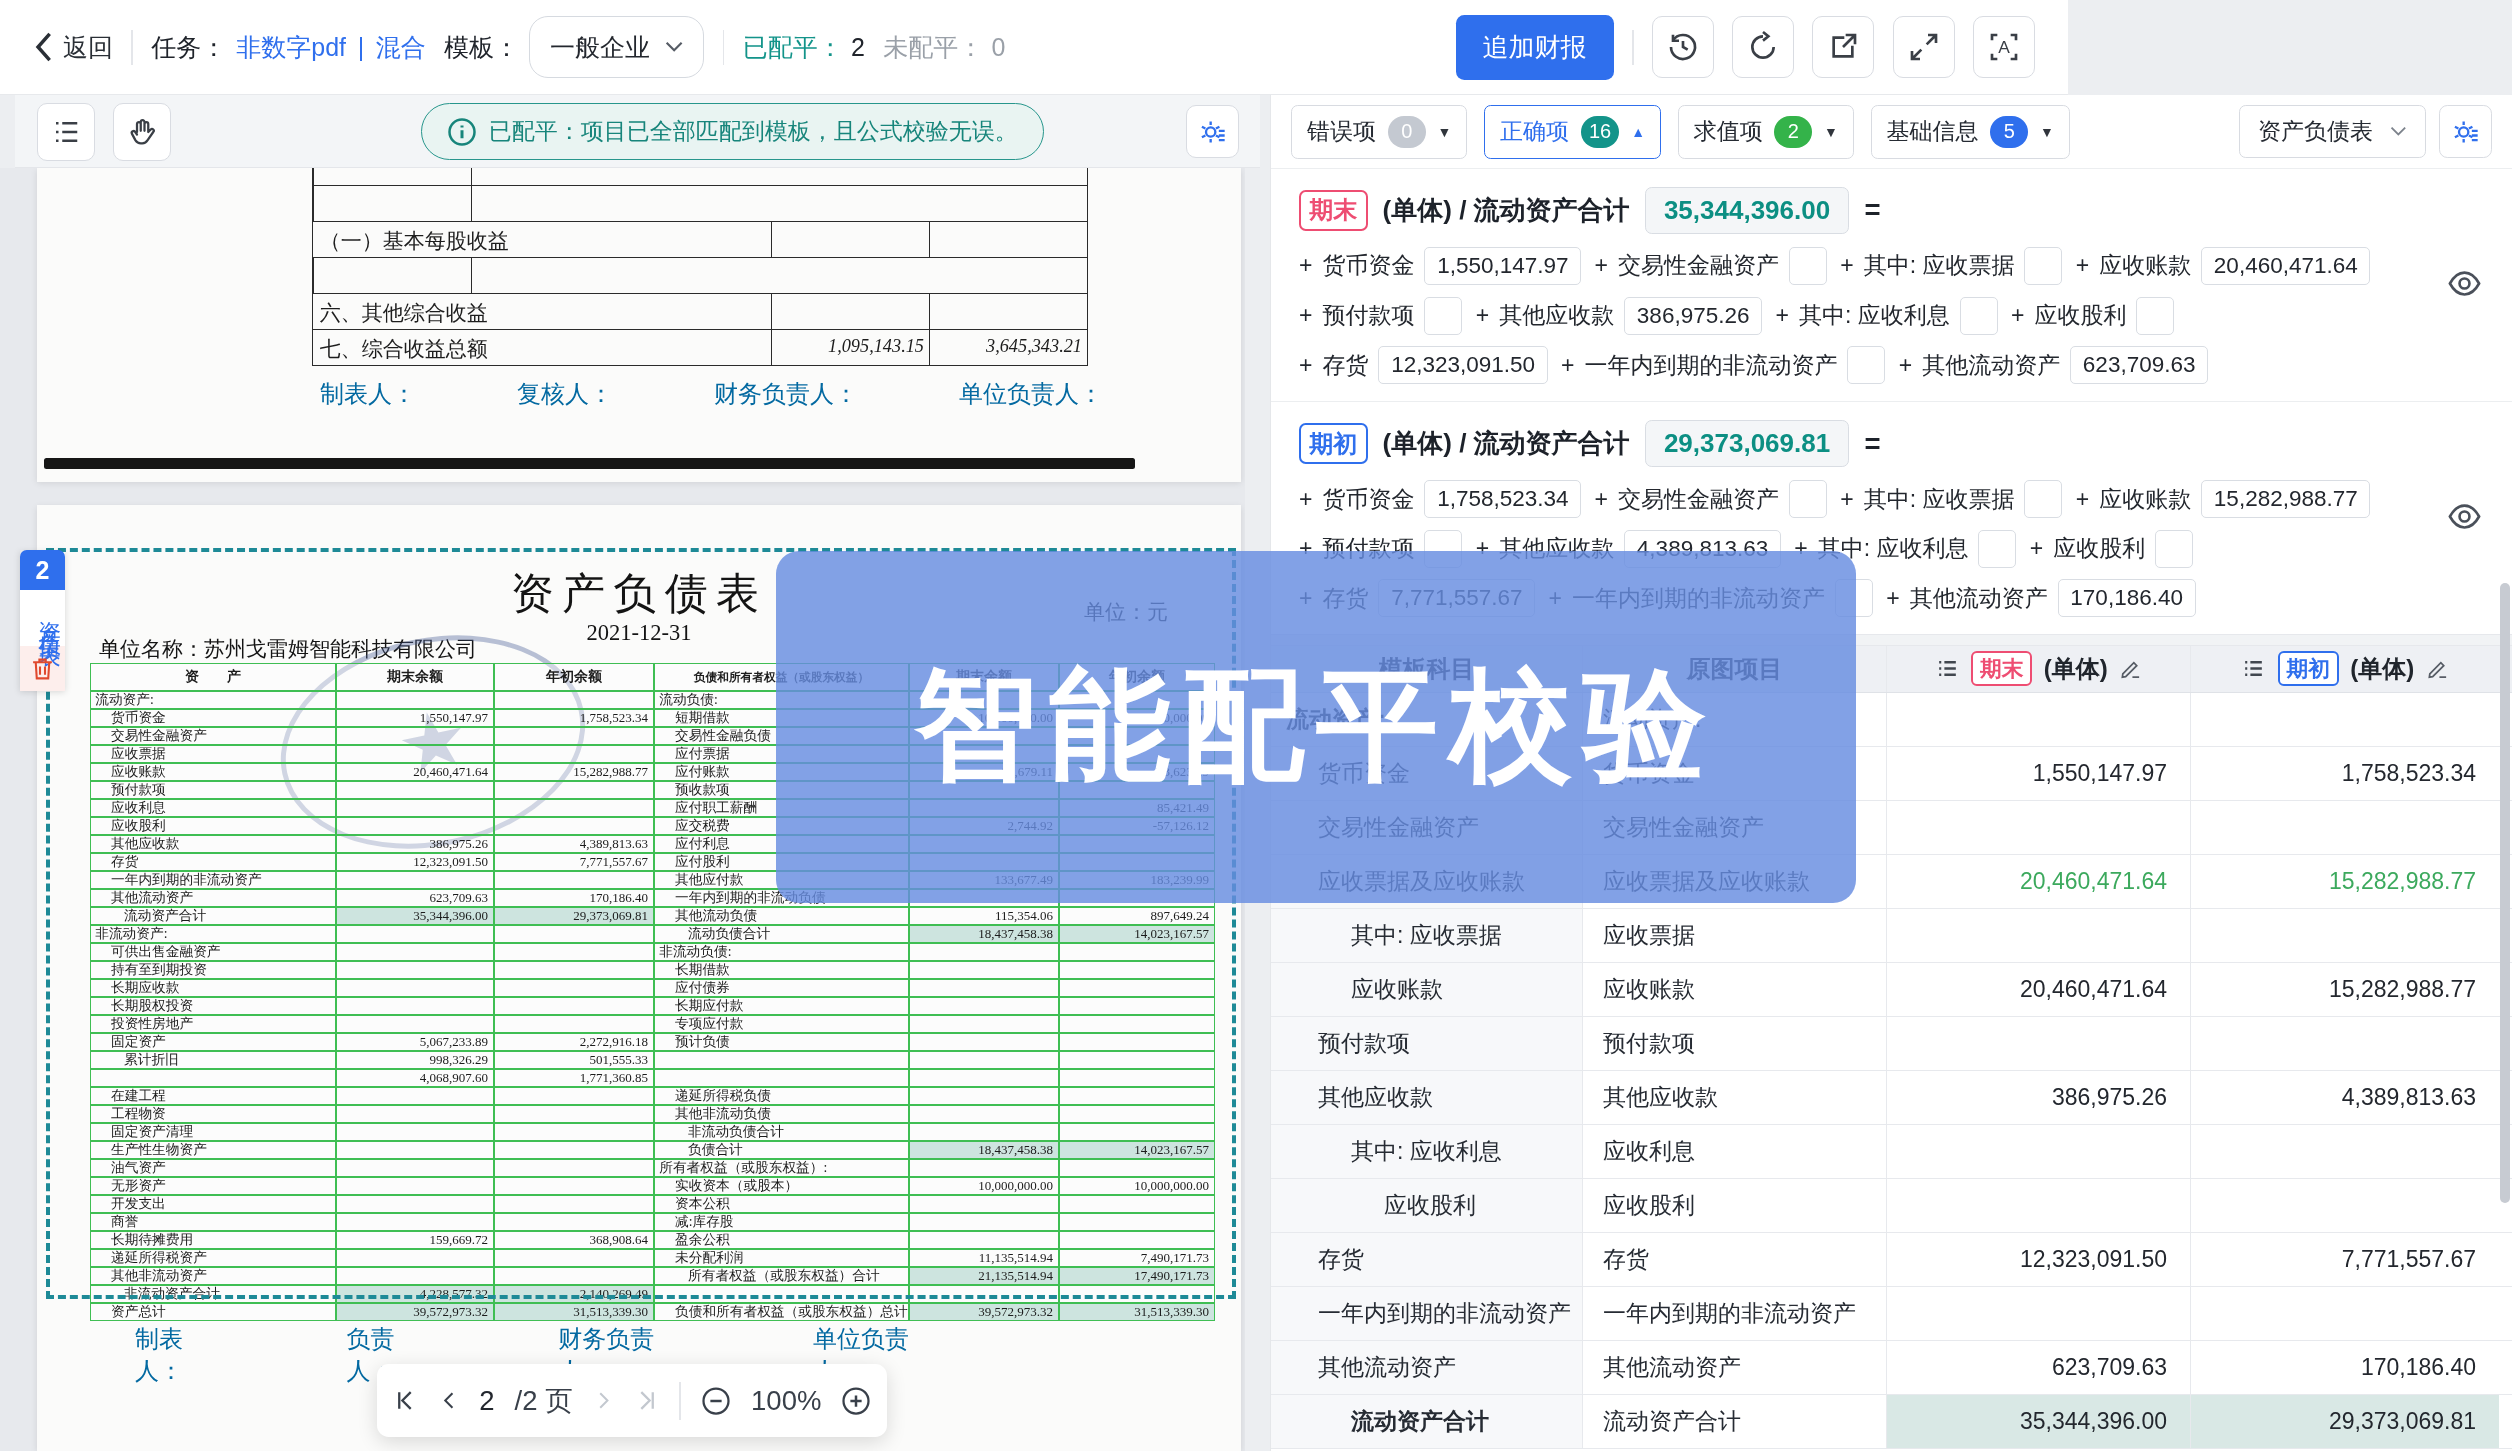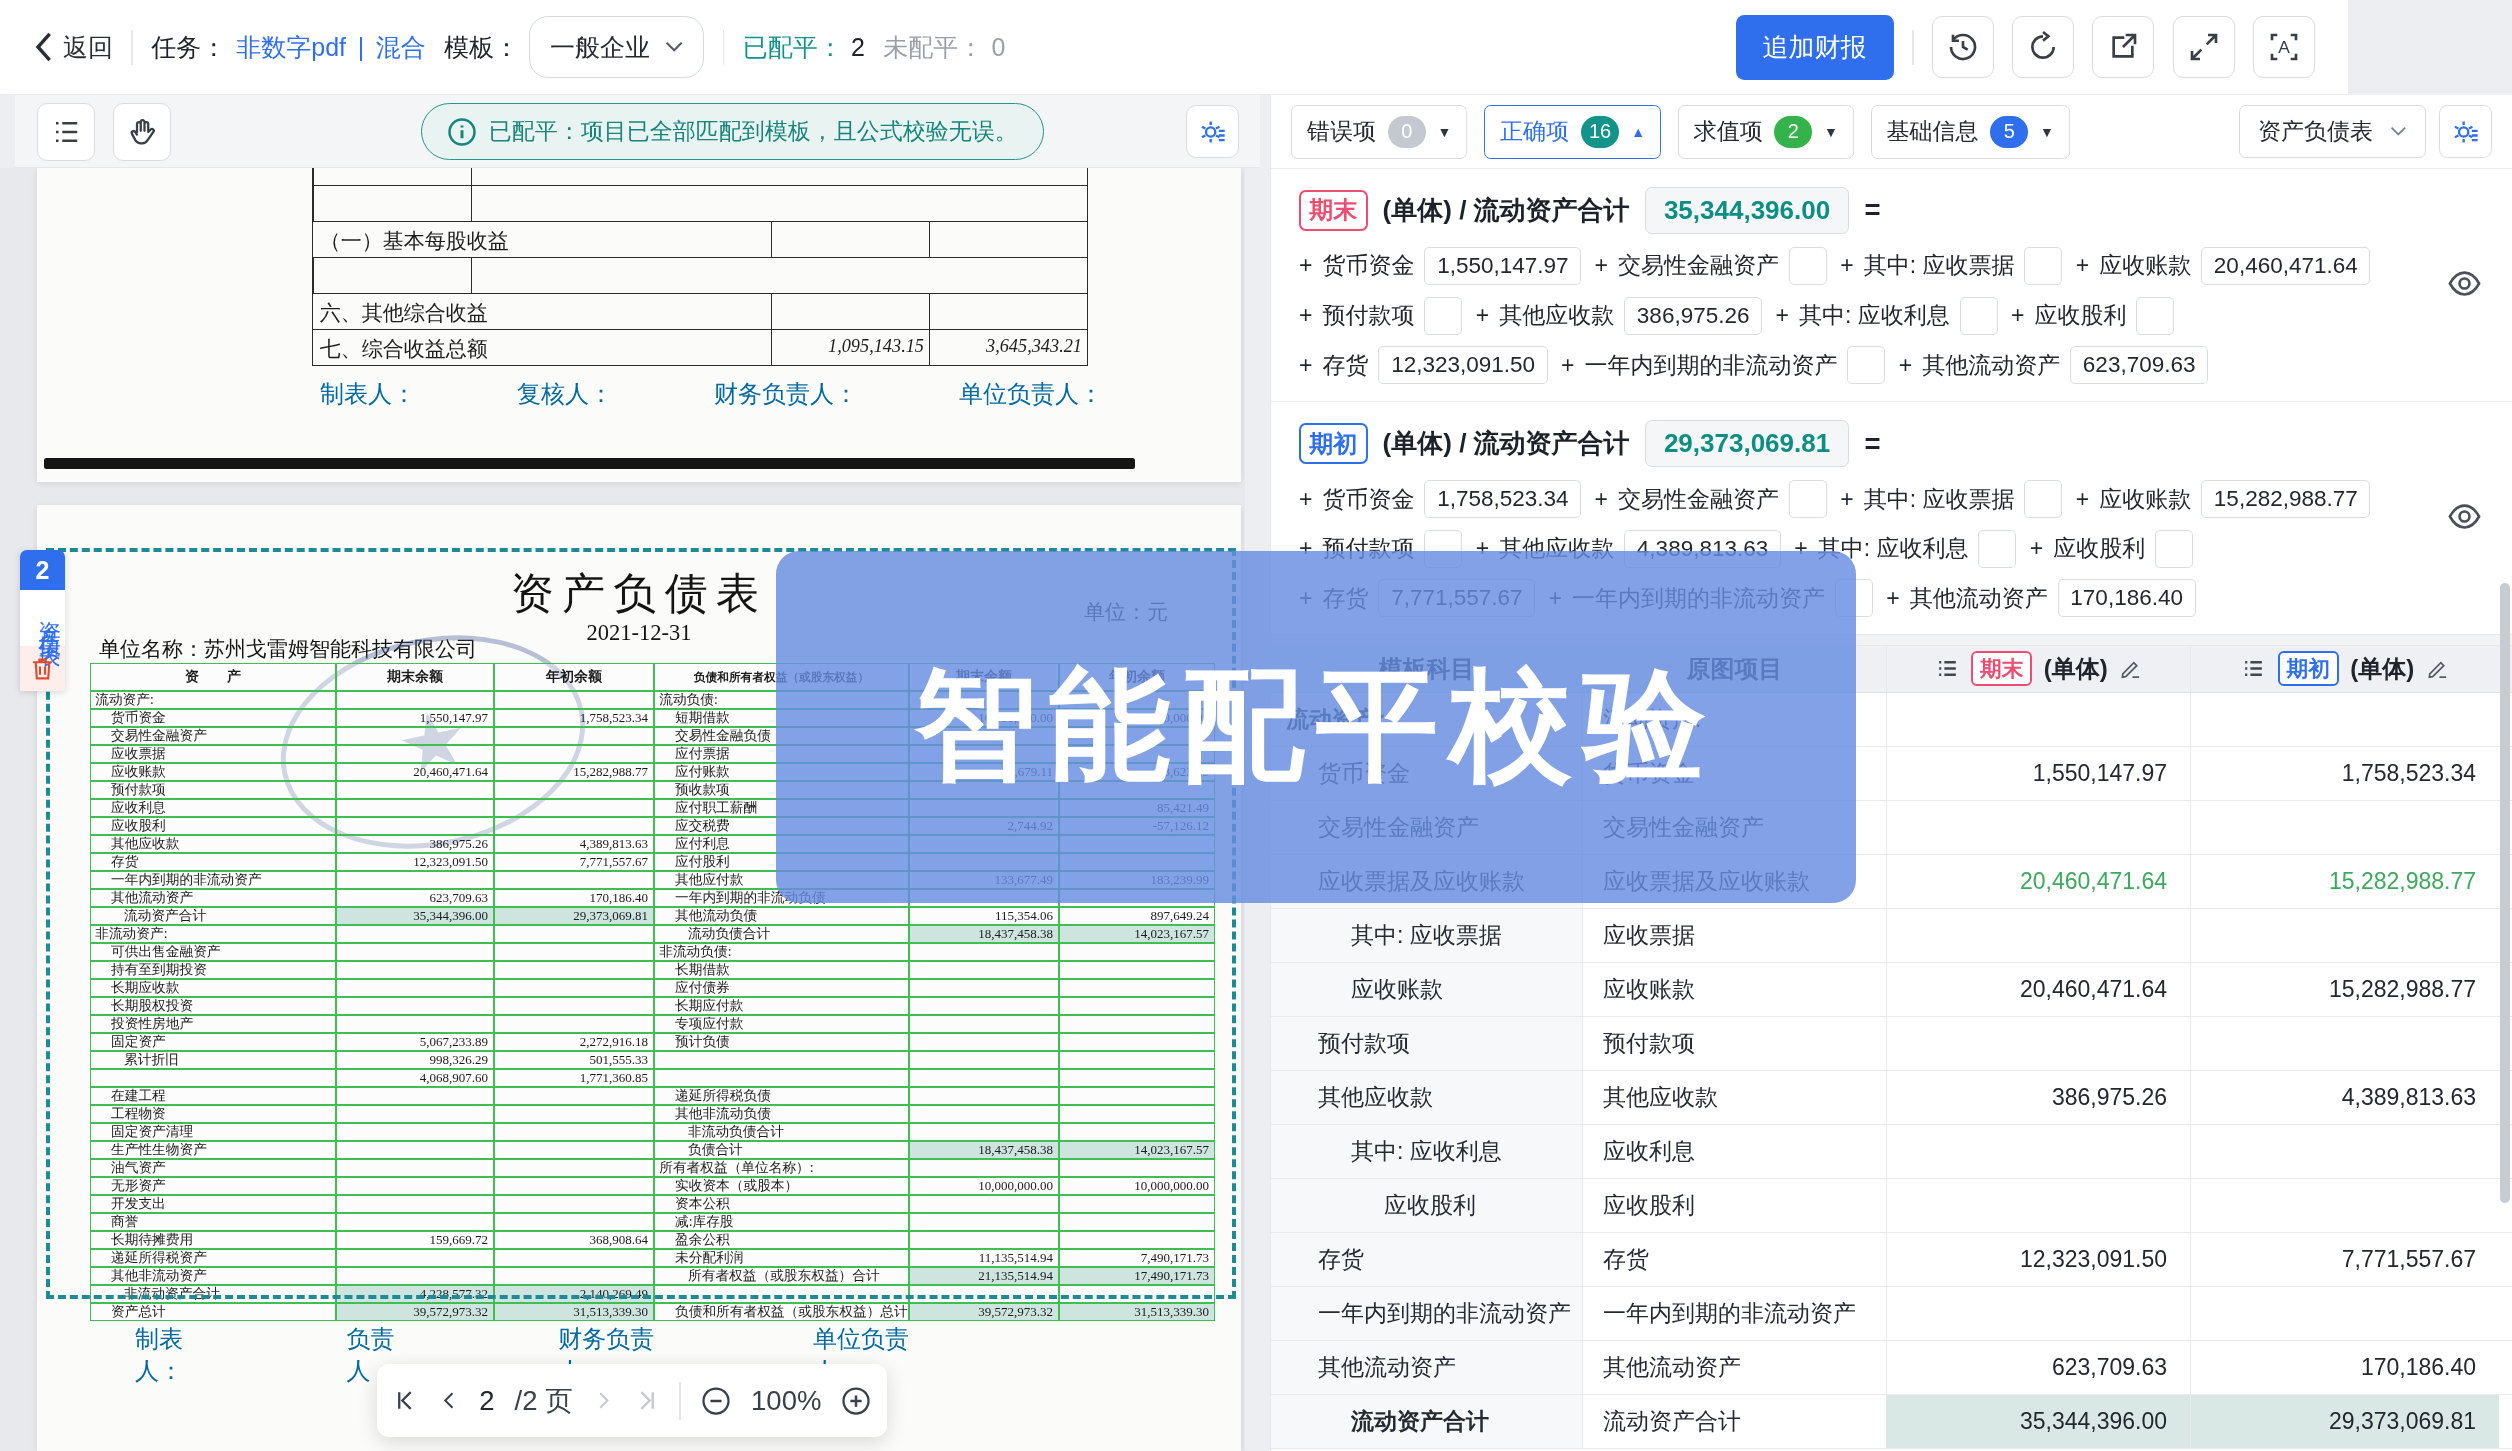--- a/index.html
+++ b/index.html
@@ -1,21 +1,21 @@
 <!DOCTYPE html>
 <html style="font-size:13.3px"><head>
 <meta charset="utf-8">
 <style>
   * { margin:0; padding:0; box-sizing:border-box; }
   html,body { background:#dfe2e6; }
   body { font-family:"Liberation Sans", sans-serif; }
   #app { position:relative; width:2512px; height:1451px; background:#eceef1; overflow:hidden; }
 
   
-  #top-header { position:absolute; left:0; top:0; width:2348px; height:95px; background:#fff;
+  #top-header { position:absolute; left:0; top:0; width:2068px; height:95px; background:#fff;
     border-bottom:1.7px solid #e7e9ec; display:flex; align-items:center; padding:0 33px; font-size:25px; color:#20242b; }
   .hgroup { display:flex; align-items:center; gap:18.3px; }
   .vdiv { width:1.7px; height:35px; background:#e4e6ea; }
   .back { display:flex; align-items:center; gap:8.3px; cursor:pointer; color:#2a2f36; }
   .link { color:#2f6fed; }
   .muted { color:#9aa0a8; }
   .teal-text { color:#13948a; }
   .select-box { display:flex; align-items:center; gap:15px; border:1.7px solid #d6dae0; border-radius:19px;
     padding:13.3px 20px; color:#23272e; background:#fff; }
   .btn-primary { background:#2f6fed; color:#fff; border-radius:8.3px; padding:15px 27px; font-size:26px; }
@@ -479,21 +479,21 @@
             <div class="bs-cell num"></div>
             <div class="bs-cell lab">其他非流动负债</div>
             <div class="bs-cell num"></div>
             <div class="bs-cell num"></div>
             <div class="bs-cell lab t">非流动负债合计</div>
             <div class="bs-cell num"></div>
             <div class="bs-cell num"></div>
             <div class="bs-cell lab t">负债合计</div>
             <div class="bs-cell num hl">18,437,458.38</div>
             <div class="bs-cell num hl">14,023,167.57</div>
-            <div class="bs-cell lab sec">所有者权益（单位名称）:</div>
+            <div class="bs-cell lab sec">所有者权益（或股东权益）:</div>
             <div class="bs-cell num"></div>
             <div class="bs-cell num"></div>
             <div class="bs-cell lab">实收资本（或股本）</div>
             <div class="bs-cell num">10,000,000.00</div>
             <div class="bs-cell num">10,000,000.00</div>
             <div class="bs-cell lab">资本公积</div>
             <div class="bs-cell num"></div>
             <div class="bs-cell num"></div>
             <div class="bs-cell lab">减:库存股</div>
             <div class="bs-cell num"></div>

